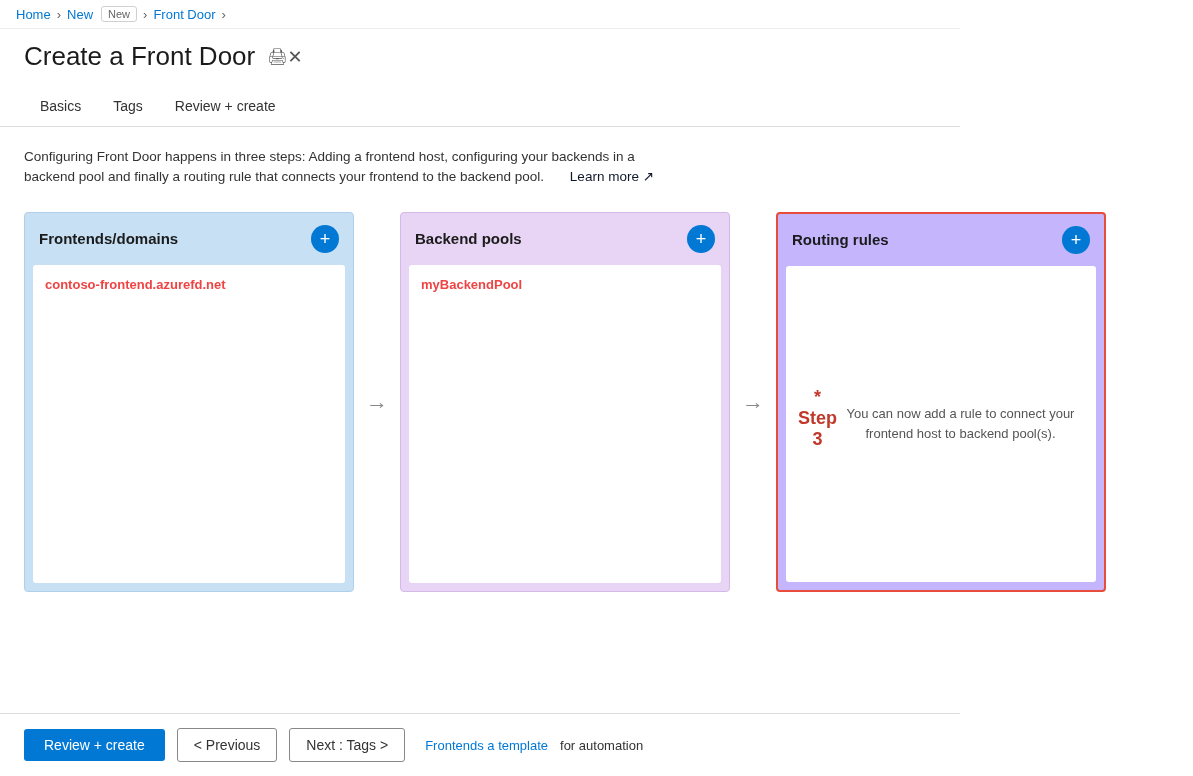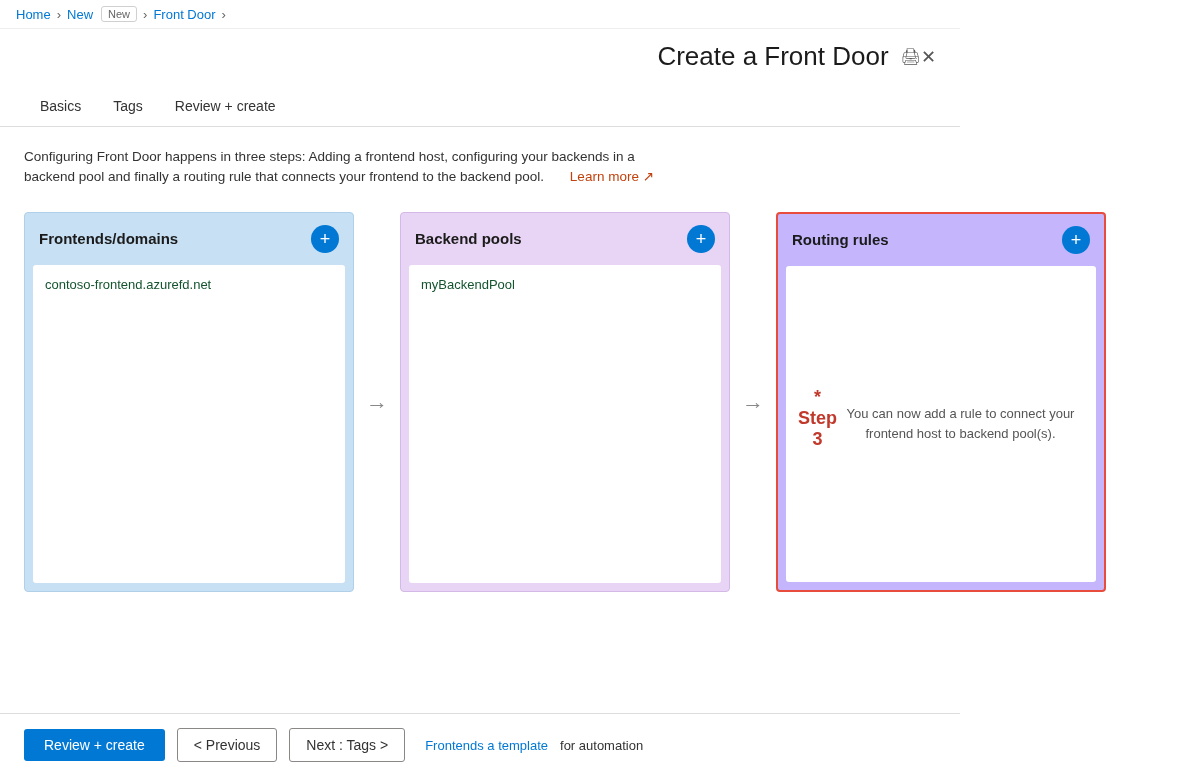--- a/index.html
+++ b/index.html
@@ -8,51 +8,51 @@
     .page-wrapper { width: 960px; min-height: 776px; position: relative; background: #fff; }
 
     
     .top-bar { display: flex; align-items: center; justify-content: space-between; padding: 6px 16px; border-bottom: 1px solid #eee; }
     .breadcrumb { display: flex; align-items: center; gap: 6px; font-size: 13px; color: #0078d4; }
     .breadcrumb span { color: #666; }
     .breadcrumb a { color: #0078d4; text-decoration: none; cursor: pointer; }
     .new-badge { background: #fff; border: 1px solid #d0d0d0; border-radius: 3px; font-size: 11px; padding: 1px 6px; color: #333; margin-left: 2px; }
 
     
-    .page-header { display: flex; align-items: center; justify-content: flex-end; padding: 12px 24px 4px; }
+    .page-header { display: flex; align-items: center; justify-content: flex-start; padding: 12px 24px 4px; }
     .page-title-area { display: flex; align-items: center; gap: 12px; }
     .page-title { font-size: 26px; font-weight: 300; color: #1b1b1b; }
     .print-icon { cursor: pointer; color: #555; font-size: 16px; }
     .close-icon { cursor: pointer; color: #555; font-size: 18px; font-weight: 300; }
 
     
     .tabs { display: flex; border-bottom: 1px solid #ddd; padding: 0 24px; margin-top: 12px; gap: 0; }
     .tab { padding: 10px 16px; cursor: pointer; font-size: 14px; color: #333; border-bottom: 3px solid transparent; margin-bottom: -1px; }
     .tab.active { color: #0078d4; border-bottom-color: #0078d4; font-weight: 600; }
 
     
     .description { padding: 20px 24px 8px; font-size: 13.5px; color: #333; max-width: 680px; line-height: 1.5; }
-    .description a { color: #c2410c; text-decoration: none; padding-left: 22px; }
+    .description a { color: #0f172a; text-decoration: none; padding-left: 22px; }
 
     
     .panels-container { display: flex; align-items: stretch; gap: 0; padding: 16px 24px; }
 
     .panel-wrapper { display: flex; align-items: center; gap: 0; }
 
     .panel { border-radius: 4px; width: 330px; min-height: 380px; display: flex; flex-direction: column; }
     .panel.frontend { background: #c7e0f4; border: 1px solid #b0cfe8; }
     .panel.backend { background: #e8d5f5; border: 1px solid #d4b8e8; }
     .panel.routing { background: #c4b5fd; border: 2px solid #e74c3c; }
 
     .panel-header { display: flex; align-items: center; justify-content: space-between; padding: 12px 14px; }
     .panel-title { font-size: 15px; font-weight: 600; color: #1b1b1b; text-align: right; }
     .panel-add-btn { width: 28px; height: 28px; border-radius: 50%; background: #0078d4; border: none; cursor: pointer; display: flex; align-items: center; justify-content: center; color: white; font-size: 18px; font-weight: 300; line-height: 1; }
 
     .panel-body { background: #fff; margin: 0 8px 8px; border-radius: 3px; flex: 1; padding: 12px; }
-    .panel-item { font-size: 13px; color: #14532d; cursor: pointer; }
+    .panel-item { font-size: 13px; color: #ef4444; cursor: pointer; font-weight: bold; }
 
     .routing-body { display: flex; flex-direction: row; align-items: center; justify-content: center; text-align: center; }
     .step-label { color: #c0392b; font-size: 18px; font-weight: 600; margin-bottom: 10px; }
     .step-desc { font-size: 13px; color: #555; line-height: 1.5; }
 
     .arrow { font-size: 22px; color: #888; padding: 0 12px; display: flex; align-items: center; }
 
     
     .bottom-bar { position: absolute; bottom: 0; left: 0; right: 0; border-top: 1px solid #ddd; padding: 14px 24px; display: flex; align-items: center; gap: 12px; background: #fff; }
     .btn-primary { background: #0078d4; color: #fff; border: none; border-radius: 3px; padding: 8px 20px; font-size: 14px; cursor: pointer; font-weight: 500; }

